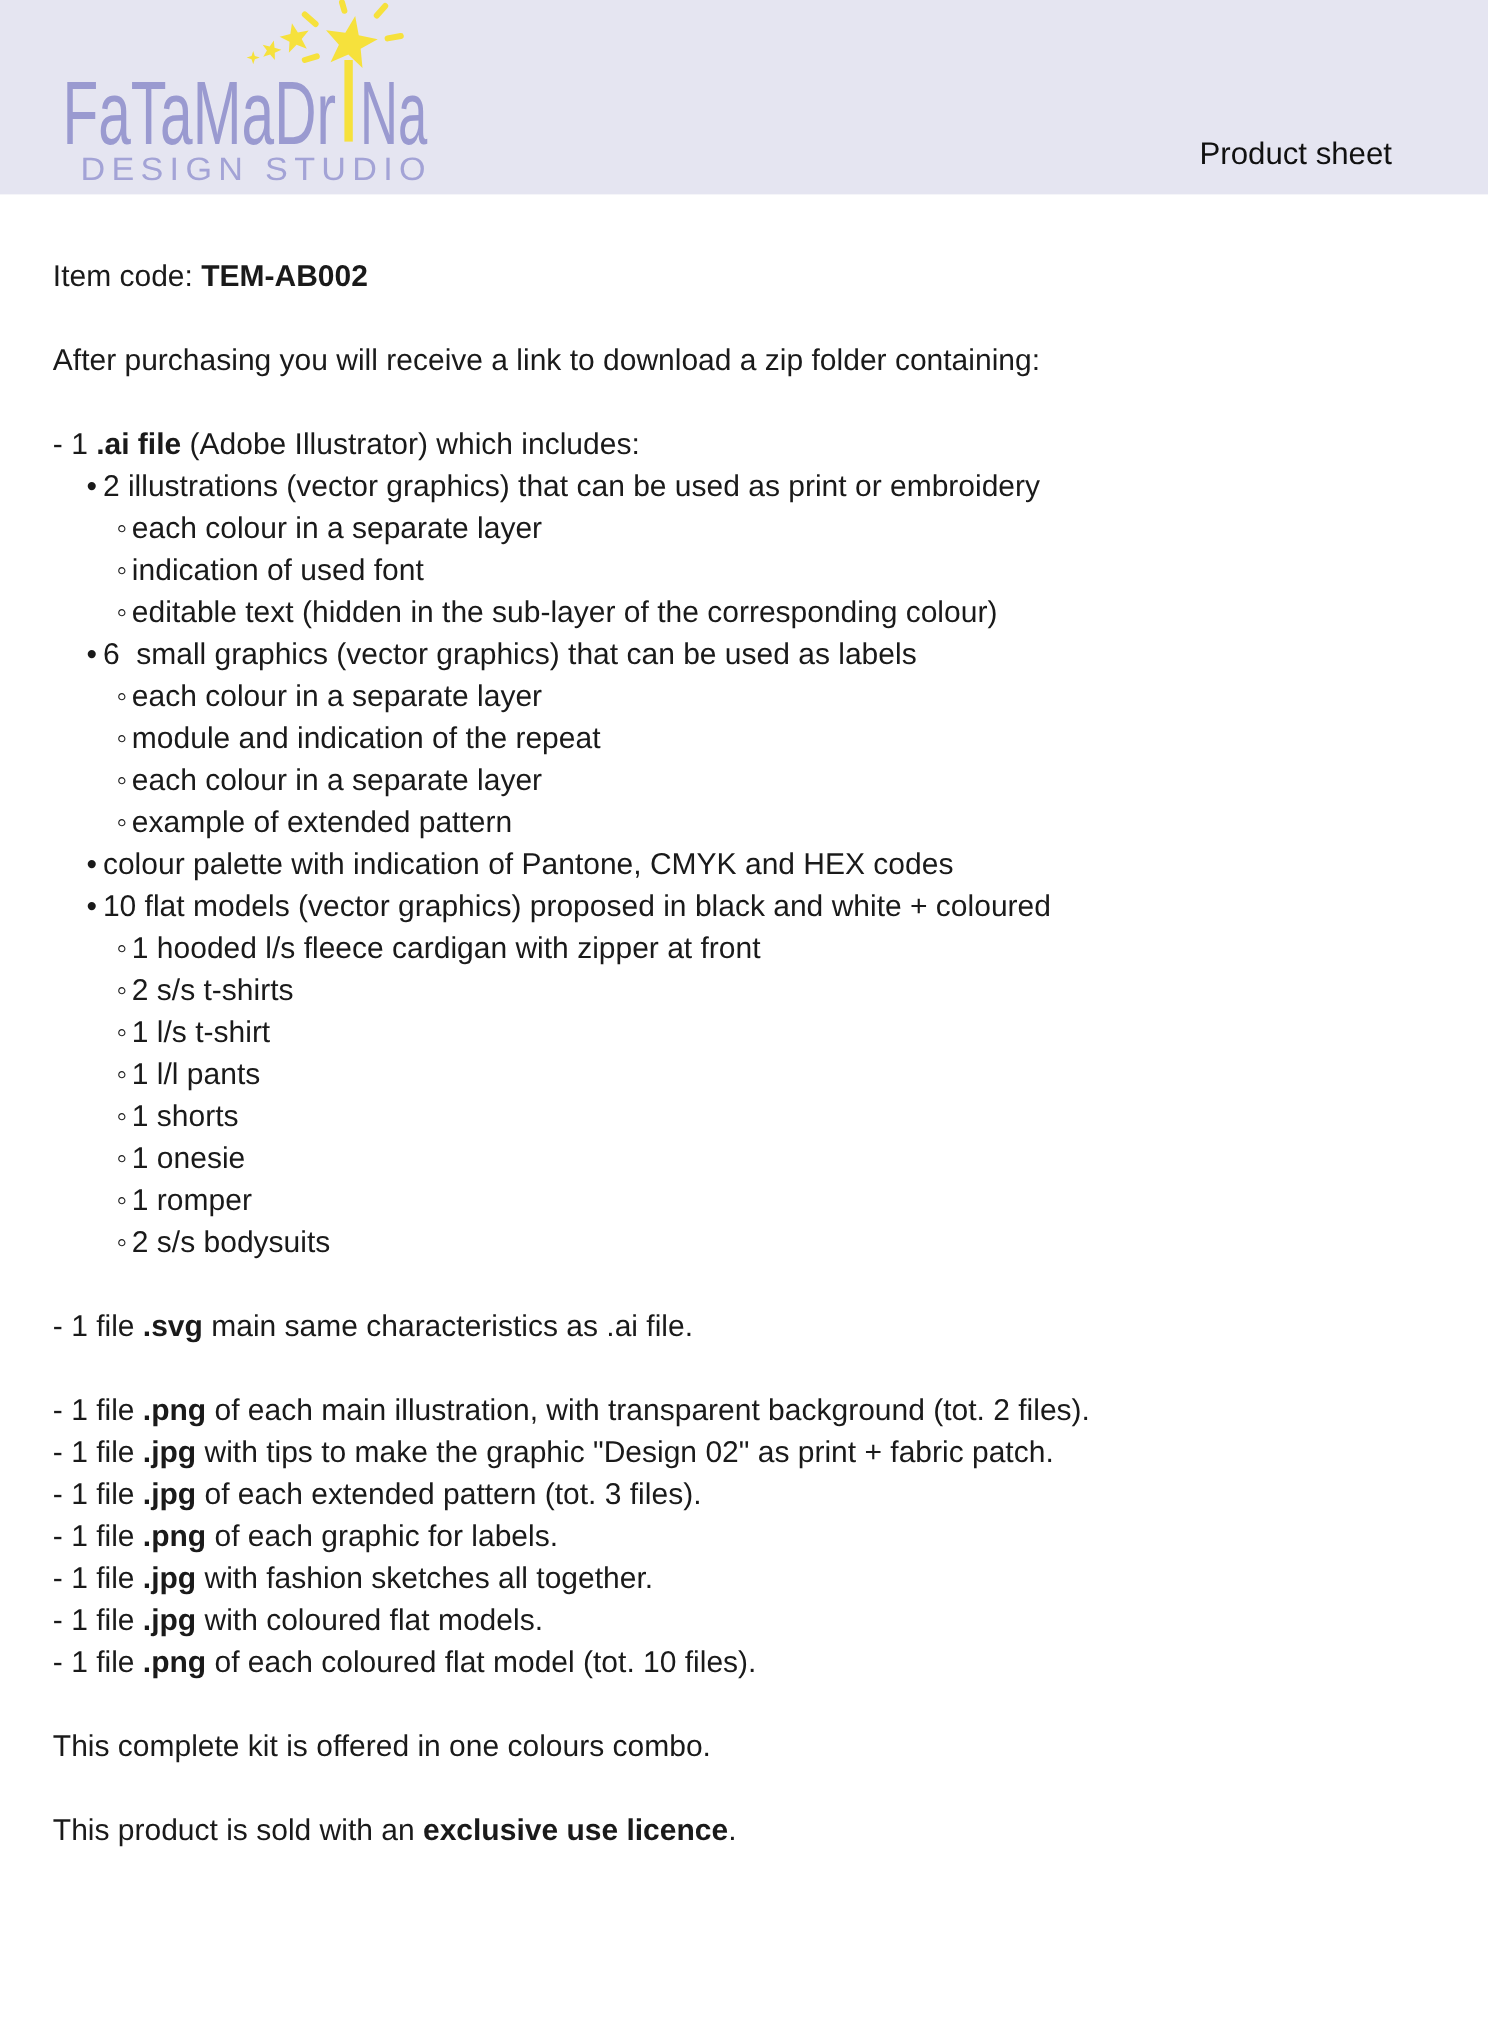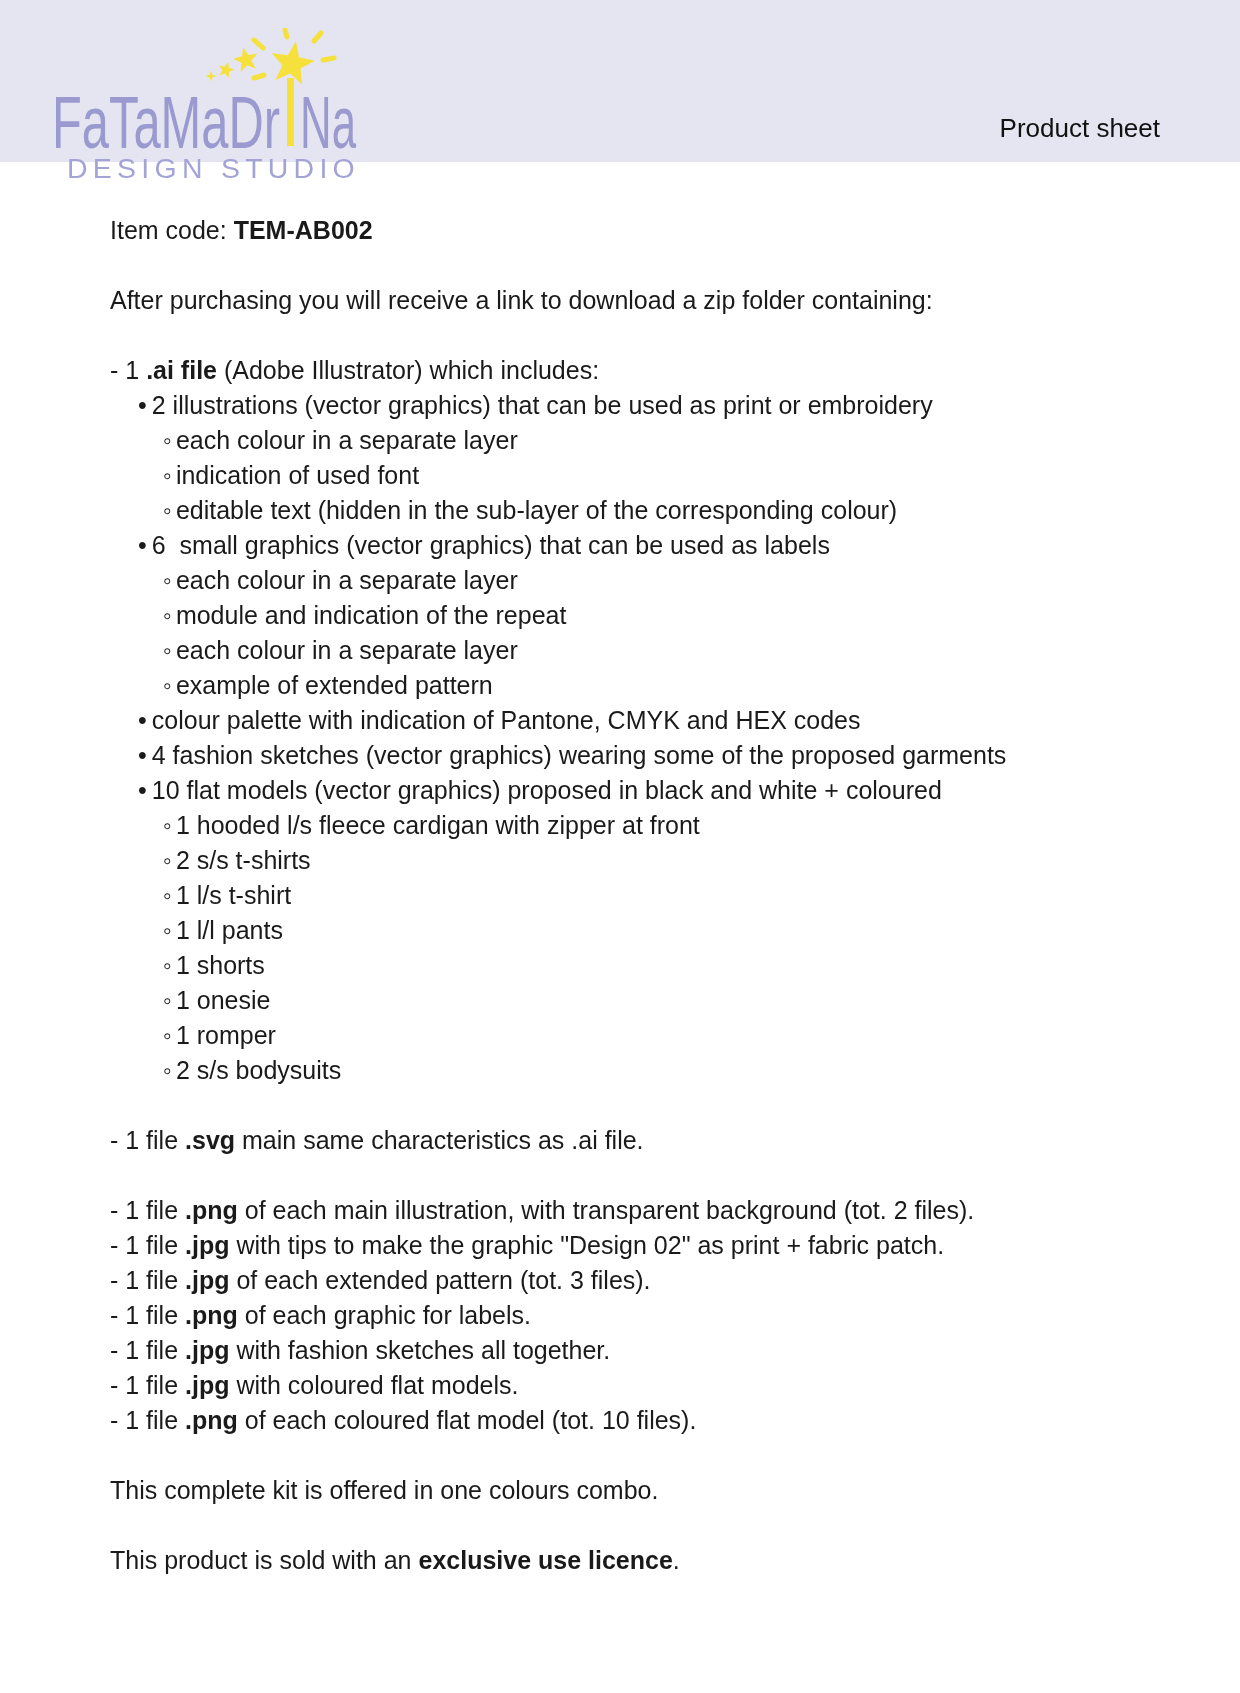--- a/index.html
+++ b/index.html
@@ -18,42 +18,42 @@
     color:var(--ink);
     background:var(--paper);
     overflow:hidden;
     position:relative;
   }
   .header{
     position:relative;
     width:1240px;height:162px;
     background:var(--header-bg);
   }
-  .logo{position:absolute;left:0;top:0;width:420px;height:162px;margin-top:28px;}
+  .logo{position:absolute;left:0;top:0;width:420px;height:162px;}
   .logo svg{display:block;}
   .brand-text{
     font-family:"Liberation Sans",sans-serif;
     font-weight:normal;
     fill:var(--brand);
   }
   .tagline-text{
     font-family:"Liberation Sans",sans-serif;
     fill:var(--tagline);
     letter-spacing:5px;
   }
   .star-fill{fill:var(--star);}
   .ray{stroke:var(--star);stroke-width:5;stroke-linecap:round;}
   .sheet-title{
     position:absolute;
     right:80px;bottom:18px;
     font-size:26px;
     color:#111;
   }
   .doc{
-    padding:51px 60px 0 110px;
+    padding:51px 60px 0 44px;
   }
   .line{
     height:35px;
     line-height:35px;
     font-size:25px;
     white-space:pre;
     position:relative;
   }
   .line .seg{white-space:pre;}
   .line .bold{font-weight:bold;}
@@ -111,21 +111,20 @@
       <div class="line i1"><span class="marker">•</span><span class="seg">2 illustrations (vector graphics) that can be used as print or embroidery</span></div>
       <div class="line i2"><span class="marker">◦</span><span class="seg">each colour in a separate layer</span></div>
       <div class="line i2"><span class="marker">◦</span><span class="seg">indication of used font</span></div>
       <div class="line i2"><span class="marker">◦</span><span class="seg">editable text (hidden in the sub-layer of the corresponding colour)</span></div>
       <div class="line i1"><span class="marker">•</span><span class="seg">6  small graphics (vector graphics) that can be used as labels</span></div>
       <div class="line i2"><span class="marker">◦</span><span class="seg">each colour in a separate layer</span></div>
       <div class="line i2"><span class="marker">◦</span><span class="seg">module and indication of the repeat</span></div>
       <div class="line i2"><span class="marker">◦</span><span class="seg">each colour in a separate layer</span></div>
       <div class="line i2"><span class="marker">◦</span><span class="seg">example of extended pattern</span></div>
       <div class="line i1"><span class="marker">•</span><span class="seg">colour palette with indication of Pantone, CMYK and HEX codes</span></div>
-      <div class="line i1"><span class="marker">•</span><span class="seg">4 fashion sketches (vector graphics) wearing some of the proposed garments</span></div>
       <div class="line i1"><span class="marker">•</span><span class="seg">10 flat models (vector graphics) proposed in black and white + coloured</span></div>
       <div class="line i2"><span class="marker">◦</span><span class="seg">1 hooded l/s fleece cardigan with zipper at front</span></div>
       <div class="line i2"><span class="marker">◦</span><span class="seg">2 s/s t-shirts</span></div>
       <div class="line i2"><span class="marker">◦</span><span class="seg">1 l/s t-shirt</span></div>
       <div class="line i2"><span class="marker">◦</span><span class="seg">1 l/l pants</span></div>
       <div class="line i2"><span class="marker">◦</span><span class="seg">1 shorts</span></div>
       <div class="line i2"><span class="marker">◦</span><span class="seg">1 onesie</span></div>
       <div class="line i2"><span class="marker">◦</span><span class="seg">1 romper</span></div>
       <div class="line i2"><span class="marker">◦</span><span class="seg">2 s/s bodysuits</span></div>
       <div class="line gap"></div>

